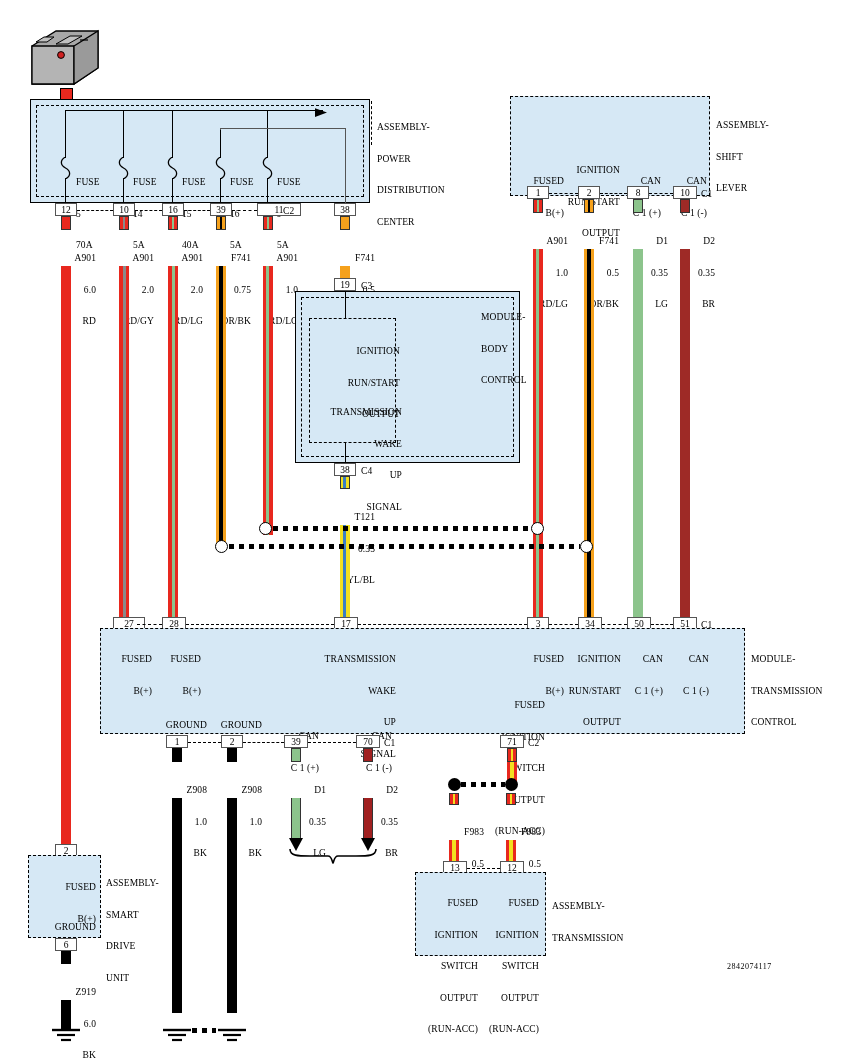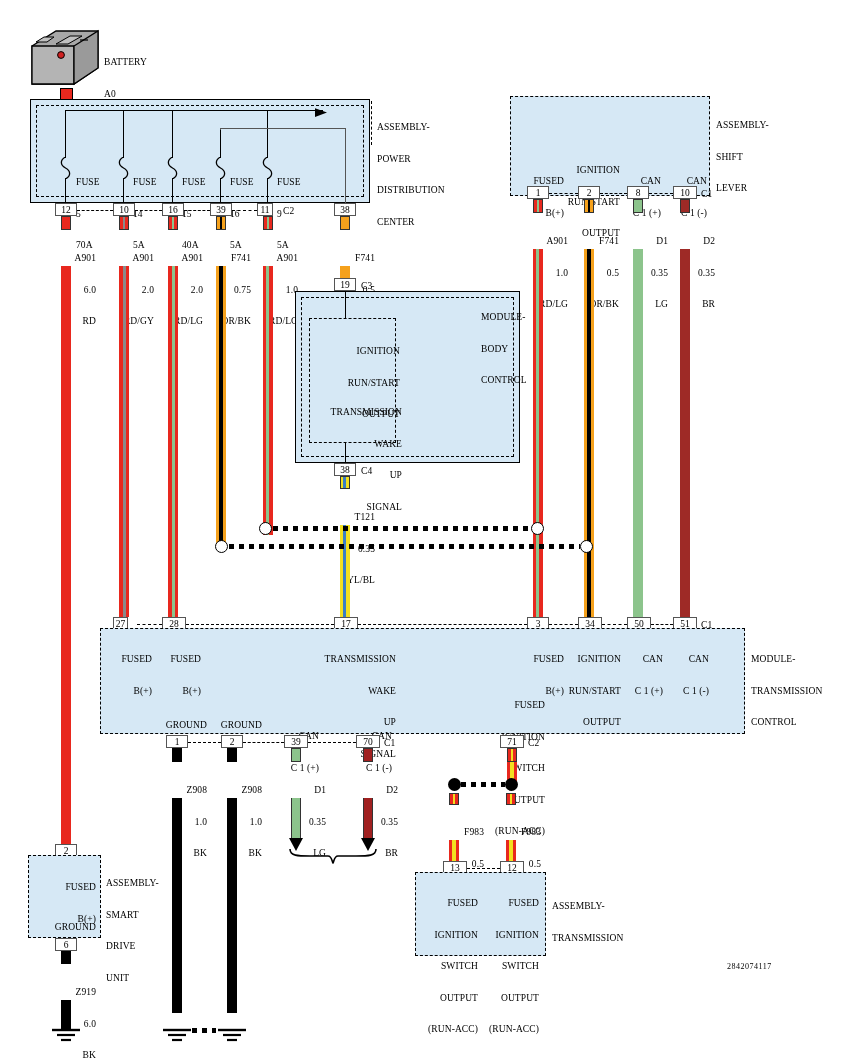--- a/index.html
+++ b/index.html
@@ -35,24 +35,20 @@
       <polygon points="2,18 26,3 68,3 68,40 44,56 2,56" fill="#a8a8a8" stroke="#000" stroke-width="1.3"></polygon>
       <polygon points="2,18 44,18 44,56 2,56" fill="#b4b4b4" stroke="#000" stroke-width="1.3"></polygon>
       <polygon points="44,18 68,3 68,40 44,56" fill="#9a9a9a" stroke="#000" stroke-width="1.3"></polygon>
       <polygon points="6,14 14,9 24,9 17,14" fill="#c0c0c0" stroke="#000" stroke-width="1"></polygon>
       <polygon points="26,16 40,8 52,8 38,16" fill="#c0c0c0" stroke="#000" stroke-width="1"></polygon>
       <circle cx="31" cy="27" r="3.4" fill="#d02020" stroke="#000" stroke-width="1"></circle>
       <line x1="50" y1="12" x2="58" y2="12" stroke="#000" stroke-width="1.2"></line>
       <line x1="8" y1="8" x2="8" y2="8" stroke="#000" stroke-width="1"></line>
     </svg>
   </div>
-  <div class="abs txt l" style="left:104px;top:36px;">
-    <div>BATTERY</div>
-    <div>A0</div>
-  </div>
 
   <div class="abs" style="left:60px;top:88px;width:11px;height:12px;background:#e8281e;border:1px solid #000;"></div>
 
   <div class="abs box-solid" style="left:30px;top:99px;width:340px;height:104px;"></div>
   <div class="abs box-dash-inner" style="left:36px;top:105px;width:328px;height:92px;"></div>
 
   <div class="abs txt l" style="left:377px;top:101px;">
     <div>ASSEMBLY-</div>
     <div>POWER</div>
     <div>DISTRIBUTION</div>
@@ -131,21 +127,21 @@
   <div class="abs txt l" style="left:277px;top:156px;">
     <div>FUSE</div>
     <div>9</div>
     <div>5A</div>
   </div>
 
   <div class="abs pin" style="left:55px;top:203px;width:22px;">12</div>
   <div class="abs pin" style="left:113px;top:203px;width:22px;">10</div>
   <div class="abs pin" style="left:162px;top:203px;width:22px;">16</div>
   <div class="abs pin" style="left:210px;top:203px;width:22px;">39</div>
-  <div class="abs pin" style="left:257px;top:203px;width:16px;">11</div>
+  <div class="abs pin" style="left:257px;top:203px;width:44px;">11</div>
   <div class="abs pin" style="left:334px;top:203px;width:22px;">38</div>
   <div class="abs txt l" style="left:283px;top:206px;">C2</div>
 
   <div class="abs hdash" style="left:77px;top:210px;width:36px;"></div>
   <div class="abs hdash" style="left:135px;top:210px;width:27px;"></div>
   <div class="abs hdash" style="left:184px;top:210px;width:26px;"></div>
   <div class="abs hdash" style="left:232px;top:210px;width:25px;"></div>
 
   <div class="abs stub" style="left:61px;top:216px;width:10px;height:14px;background:#e8281e;border:1px solid #333;"></div>
   <div class="abs stub" style="left:119px;top:216px;width:10px;height:14px;background:linear-gradient(to right,#e8281e 0 35%,#8a8a8a 35% 65%,#e8281e 65% 100%);border:1px solid #333;"></div>
@@ -303,21 +299,21 @@
   <div class="abs wire" style="left:680px;top:249px;width:10px;height:368px;background:#9e2a26;"></div>
 
   <div class="abs circ" style="left:259px;top:522px;"></div>
   <div class="abs circ" style="left:531px;top:522px;"></div>
   <div class="abs dotline" style="left:273px;top:526px;width:258px;"></div>
 
   <div class="abs circ" style="left:215px;top:540px;"></div>
   <div class="abs circ" style="left:580px;top:540px;"></div>
   <div class="abs dotline" style="left:229px;top:544px;width:351px;"></div>
 
-  <div class="abs pin" style="left:113px;top:617px;width:15px;">27</div>
+  <div class="abs pin" style="left:113px;top:617px;width:32px;">27</div>
   <div class="abs pin" style="left:162px;top:617px;width:24px;">28</div>
   <div class="abs pin" style="left:334px;top:617px;width:24px;">17</div>
   <div class="abs pin" style="left:527px;top:617px;width:22px;">3</div>
   <div class="abs pin" style="left:578px;top:617px;width:24px;">34</div>
   <div class="abs pin" style="left:627px;top:617px;width:24px;">50</div>
   <div class="abs pin" style="left:673px;top:617px;width:24px;">51</div>
   <div class="abs txt l" style="left:701px;top:620px;">C1</div>
 
   <div class="abs hdash" style="left:137px;top:624px;width:25px;"></div>
   <div class="abs hdash" style="left:186px;top:624px;width:148px;"></div>

